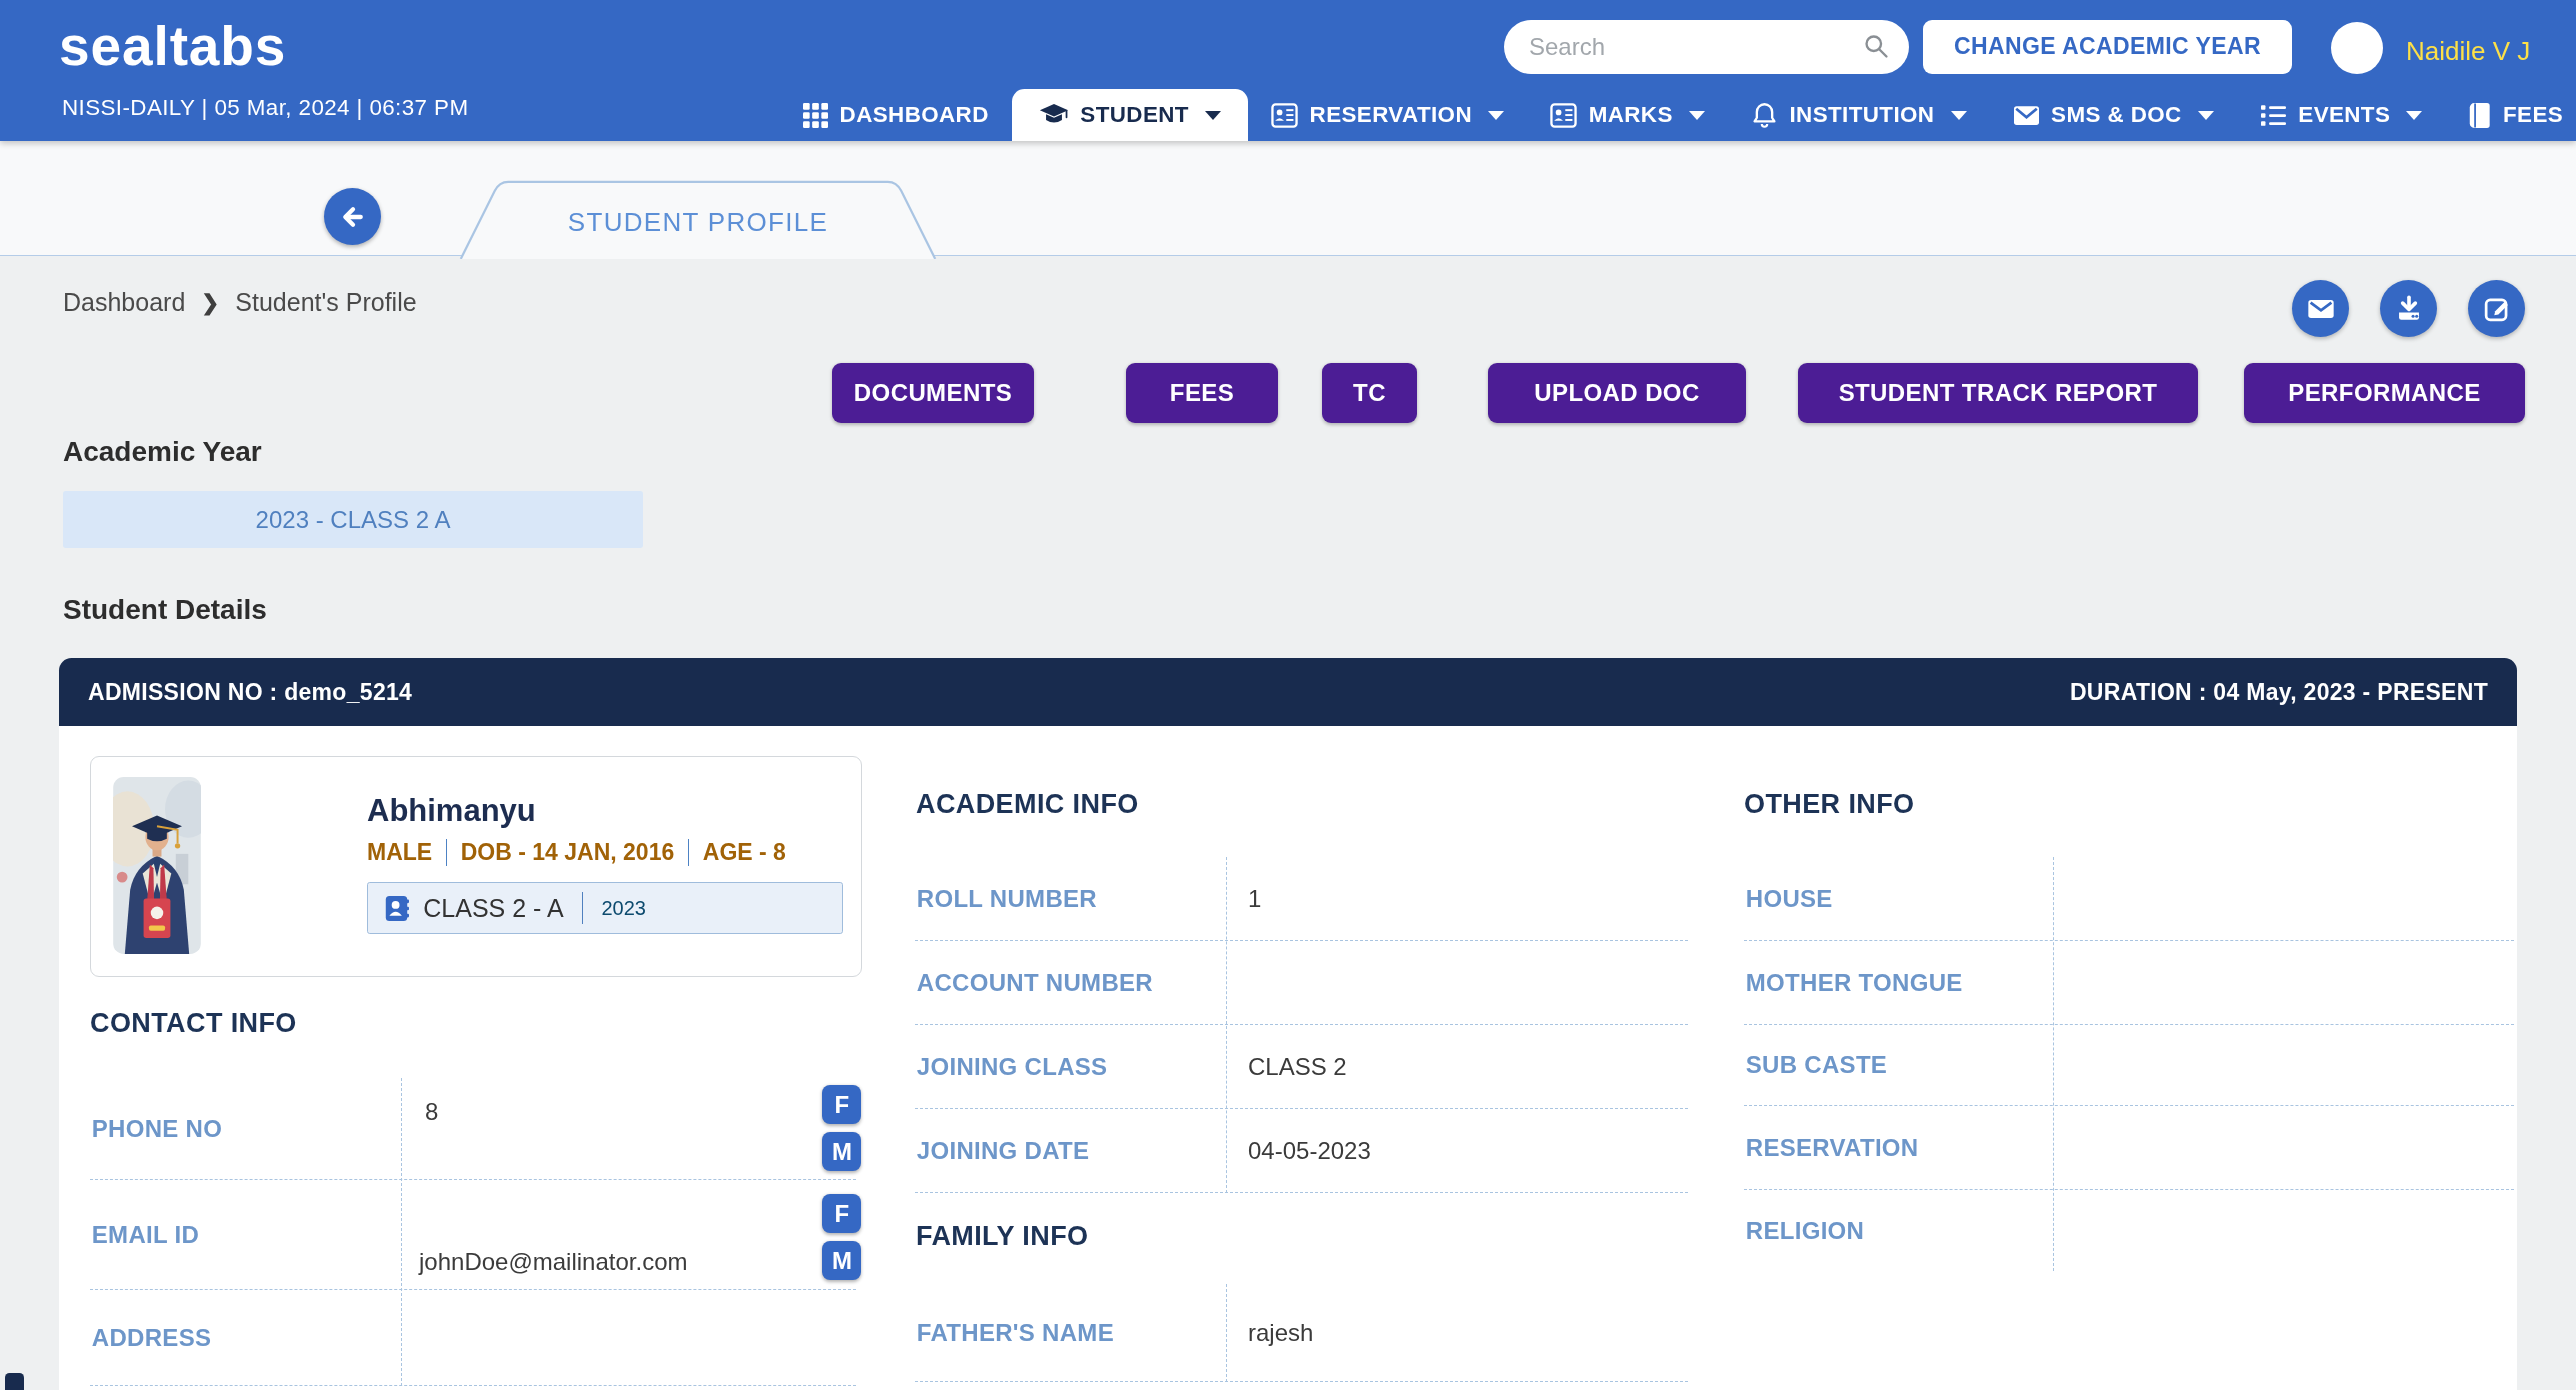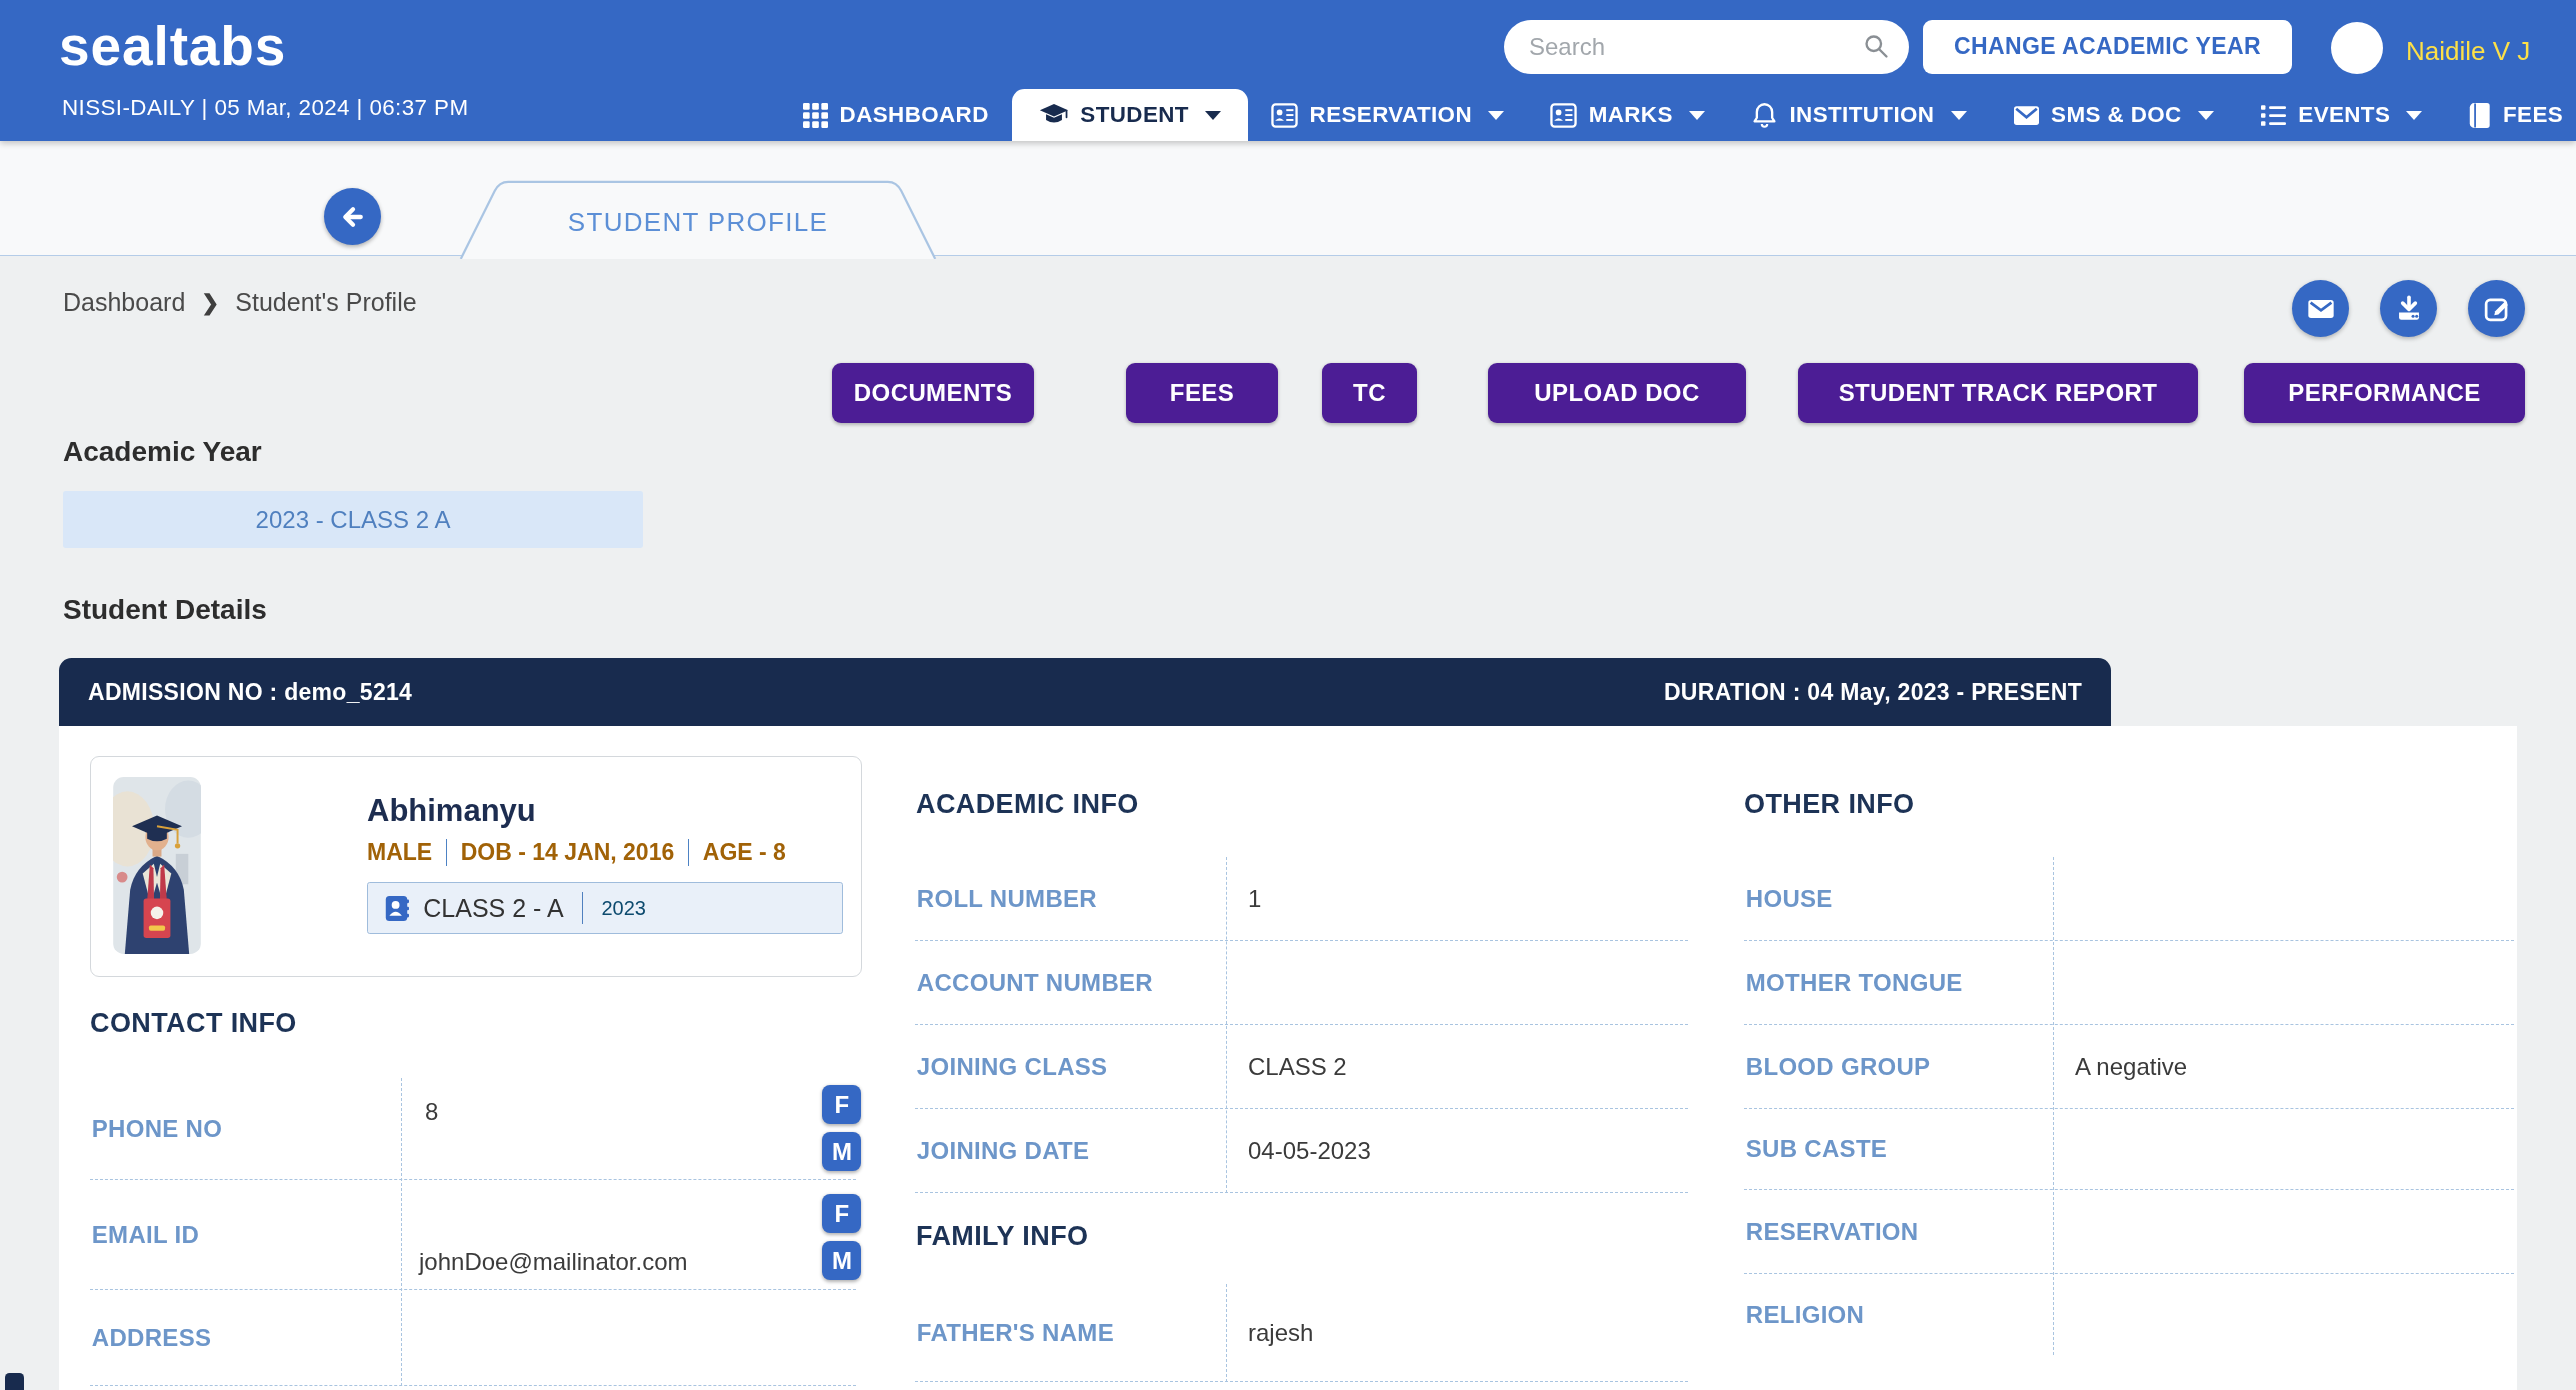--- a/index.html
+++ b/index.html
@@ -34,21 +34,21 @@
   
   .crumb { position:absolute; left:63px; top:288px; display:flex; align-items:center; gap:16px; font-size:25px; color:#4a4a4a; }
   .crumb .bc-link { cursor:pointer; }
   .crumb .chev { font-size:21.5px; font-weight:700; color:#3f3f3f; }
   .circ-btn { position:absolute; width:57px; height:57px; border-radius:50%; background:#3568c4; border:none; cursor:pointer; display:flex; align-items:center; justify-content:center; box-shadow:0 1.8px 4.5px rgba(0,0,0,.25); }
   .act-btn { position:absolute; top:363px; height:60px; background:#4c1d95; color:#fff; border:none; border-radius:9px; font-size:24px; font-weight:700; letter-spacing:0.4px; font-family:inherit; cursor:pointer; box-shadow:0 1.8px 3.6px rgba(0,0,0,.25); }
   .big-h { position:absolute; font-size:28px; font-weight:700; color:#2d2d2d; }
   .year-chip { position:absolute; left:63px; top:491px; width:580px; height:57px; background:#d9e7f8; color:#5080bf; font-size:24px; display:flex; align-items:center; justify-content:center; border-radius:2.7px; cursor:pointer; }
 
   
-  .navybar { position:absolute; left:59px; top:658px; width:2052px; height:68px; background:#182b4e; border-radius:12.5px 12.5px 0 0; display:flex; align-items:center; justify-content:space-between; padding:0 29px; color:#fff; font-size:23px; font-weight:600; letter-spacing:0.3px; z-index:2; }
+  .navybar { position:absolute; left:59px; top:658px; width:2458px; height:68px; background:#182b4e; border-radius:12.5px 12.5px 0 0; display:flex; align-items:center; justify-content:space-between; padding:0 29px; color:#fff; font-size:23px; font-weight:600; letter-spacing:0.3px; z-index:2; }
   .whitecard { position:absolute; left:59px; top:726px; width:2458px; height:665px; background:#fff; z-index:1; }
 
   .infocard { position:absolute; left:90px; top:756px; width:772px; height:221px; background:#fff; border:1.8px solid #d4d8dc; border-radius:9px; z-index:3; }
   .photo { position:absolute; left:21.5px; top:19.7px; width:88px; height:177px; border-radius:10.7px; overflow:hidden; }
   .sname { position:absolute; left:276px; top:36px; font-size:31px; font-weight:600; color:#1d2d50; }
   .smeta { position:absolute; left:276px; top:82px; display:flex; align-items:center; gap:13.4px; font-size:23px; font-weight:600; color:#a16207; }
   .smeta .pipe { width:1.8px; height:27px; background:#4d82c4; }
   .class-chip { position:absolute; left:276px; top:125px; width:476px; height:52px; background:#e9f0f9; border:1.8px solid #9fbcdc; border-radius:2.7px; display:flex; align-items:center; padding:0 16px; cursor:pointer; }
   .class-chip .cc-class { font-size:25px; color:#333; margin-left:14.3px; }
   .class-chip .pipe2 { width:1.8px; height:32px; background:#5080bf; margin:0 18px; }
@@ -373,24 +373,20 @@
   <div class="dtable" style="left:1744px; top:857px; width:770px;">
     <i class="vdiv" style="left:309px;"></i>
     <div class="drow" style="height:84px;">
       <span class="dlabel">HOUSE</span>
       <span class="dvalue" style="left:331px;"></span>
     </div>
     <div class="drow" style="height:84px;">
       <span class="dlabel">MOTHER TONGUE</span>
       <span class="dvalue" style="left:331px;"></span>
     </div>
-    <div class="drow" style="height:84px;">
-      <span class="dlabel">BLOOD GROUP</span>
-      <span class="dvalue" style="left:331px;">A negative</span>
-    </div>
     <div class="drow" style="height:81px;">
       <span class="dlabel">SUB CASTE</span>
       <span class="dvalue" style="left:331px;"></span>
     </div>
     <div class="drow" style="height:84px;">
       <span class="dlabel">RESERVATION</span>
       <span class="dvalue" style="left:331px;"></span>
     </div>
     <div class="drow" style="height:81px; border-bottom:none;">
       <span class="dlabel">RELIGION</span>

